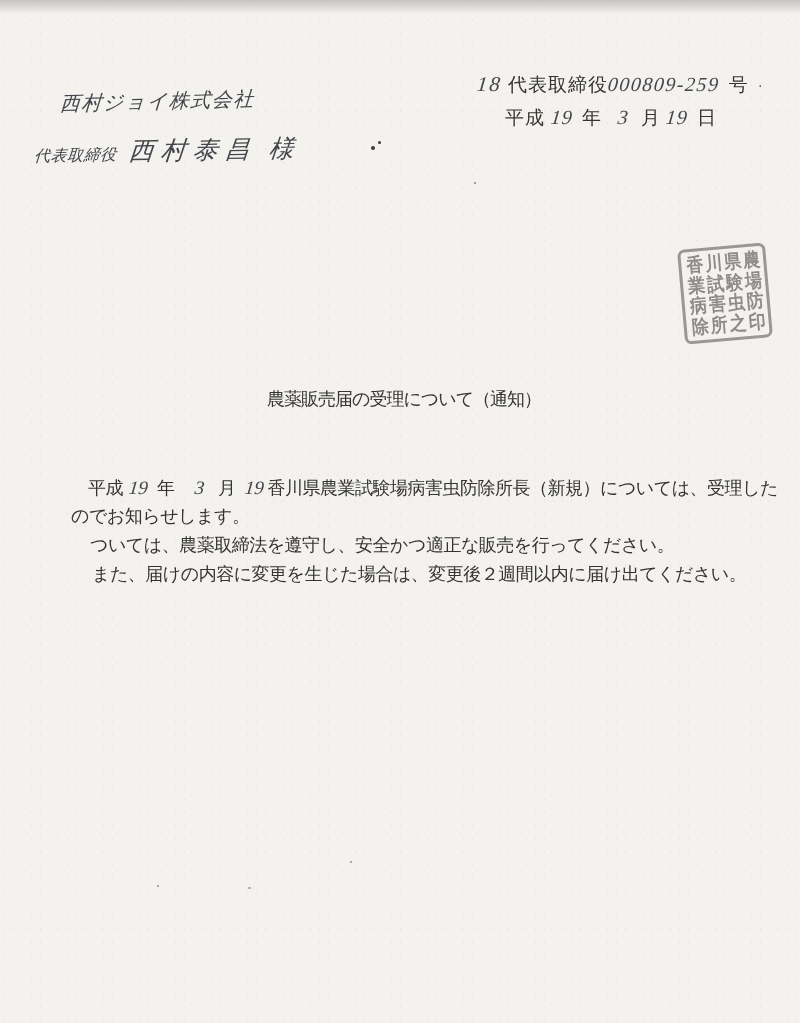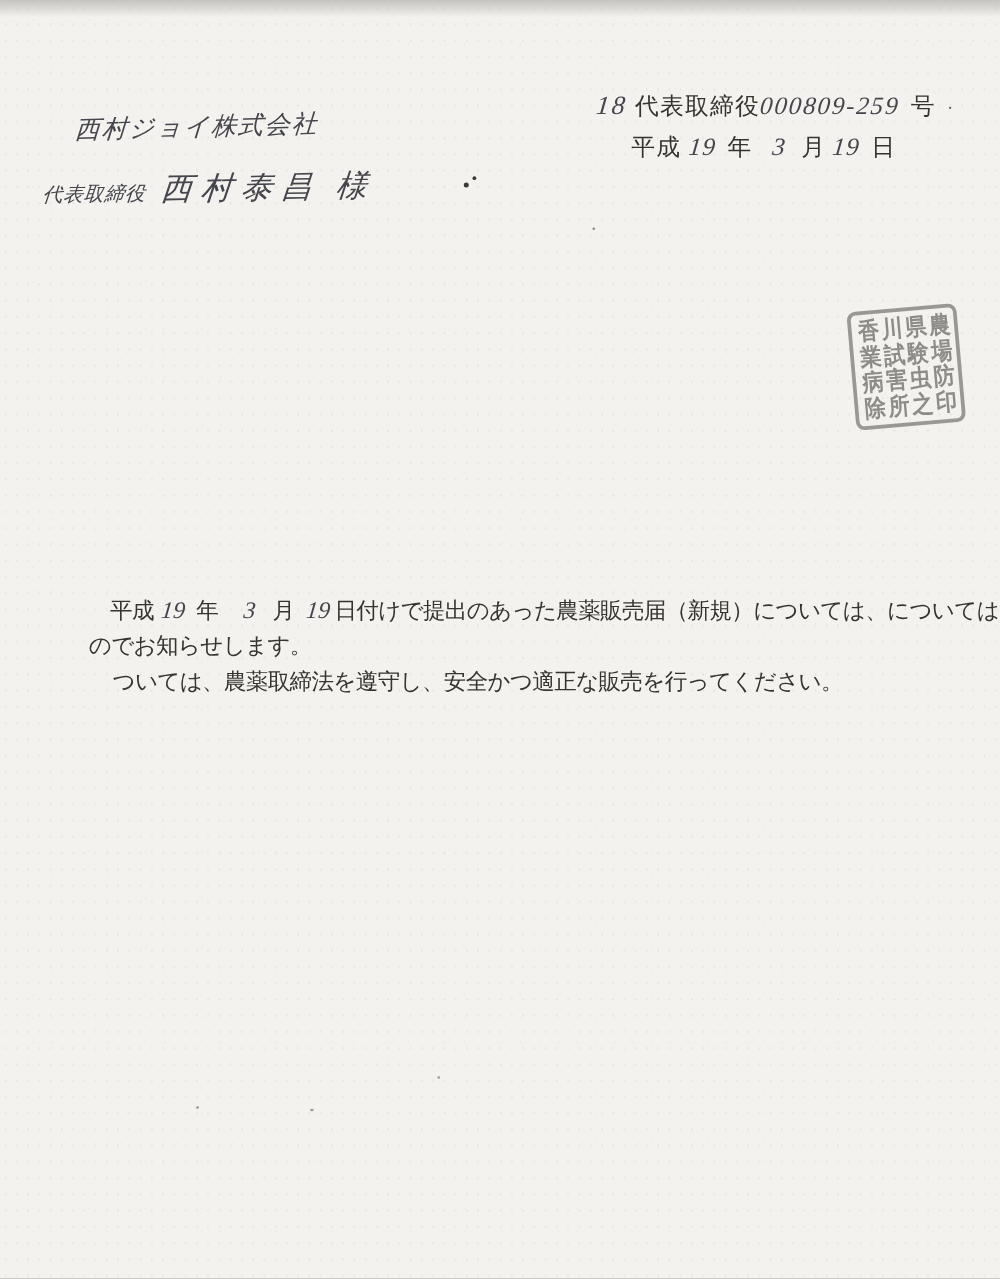--- a/index.html
+++ b/index.html
@@ -151,32 +151,34 @@
   </div>
 
 
   <div class="seal">
     <div class="seal-row">香川県農</div>
     <div class="seal-row">業試験場</div>
     <div class="seal-row">病害虫防</div>
     <div class="seal-row">除所之印</div>
   </div>
 
+  <div class="subject-line printed">農薬販売届の受理について（通知）</div>
 
   <div class="body-line body-line1">
     <span class="printed">平成</span>
     <span class="hw b1">19</span>
     <span class="printed b2">年</span>
     <span class="hw b3">3</span>
     <span class="printed b4">月</span>
     <span class="hw b5">19</span>
-    <span class="printed">日付けで提出のあった農薬販売届（新規）については、については</span>
+    <span class="printed">香川県農業試験場病害虫防除所長（新規）については、受理した</span>
   </div>
   <div class="body-line body-line2 printed">のでお知らせします。</div>
   <div class="body-line body-line3 printed">ついては、農薬取締法を遵守し、安全かつ適正な販売を行ってください。</div>
+  <div class="body-line body-line4 printed">また、届けの内容に変更を生じた場合は、変更後２週間以内に届け出てください。</div>
 
   <div class="speck sp1"></div>
   <div class="speck sp2"></div>
   <div class="speck sp3"></div>
   <div class="speck sp4"></div>
   <div class="speck sp5"></div>
   <div class="speck sp6"></div>
 </div>
 
 </body></html>

